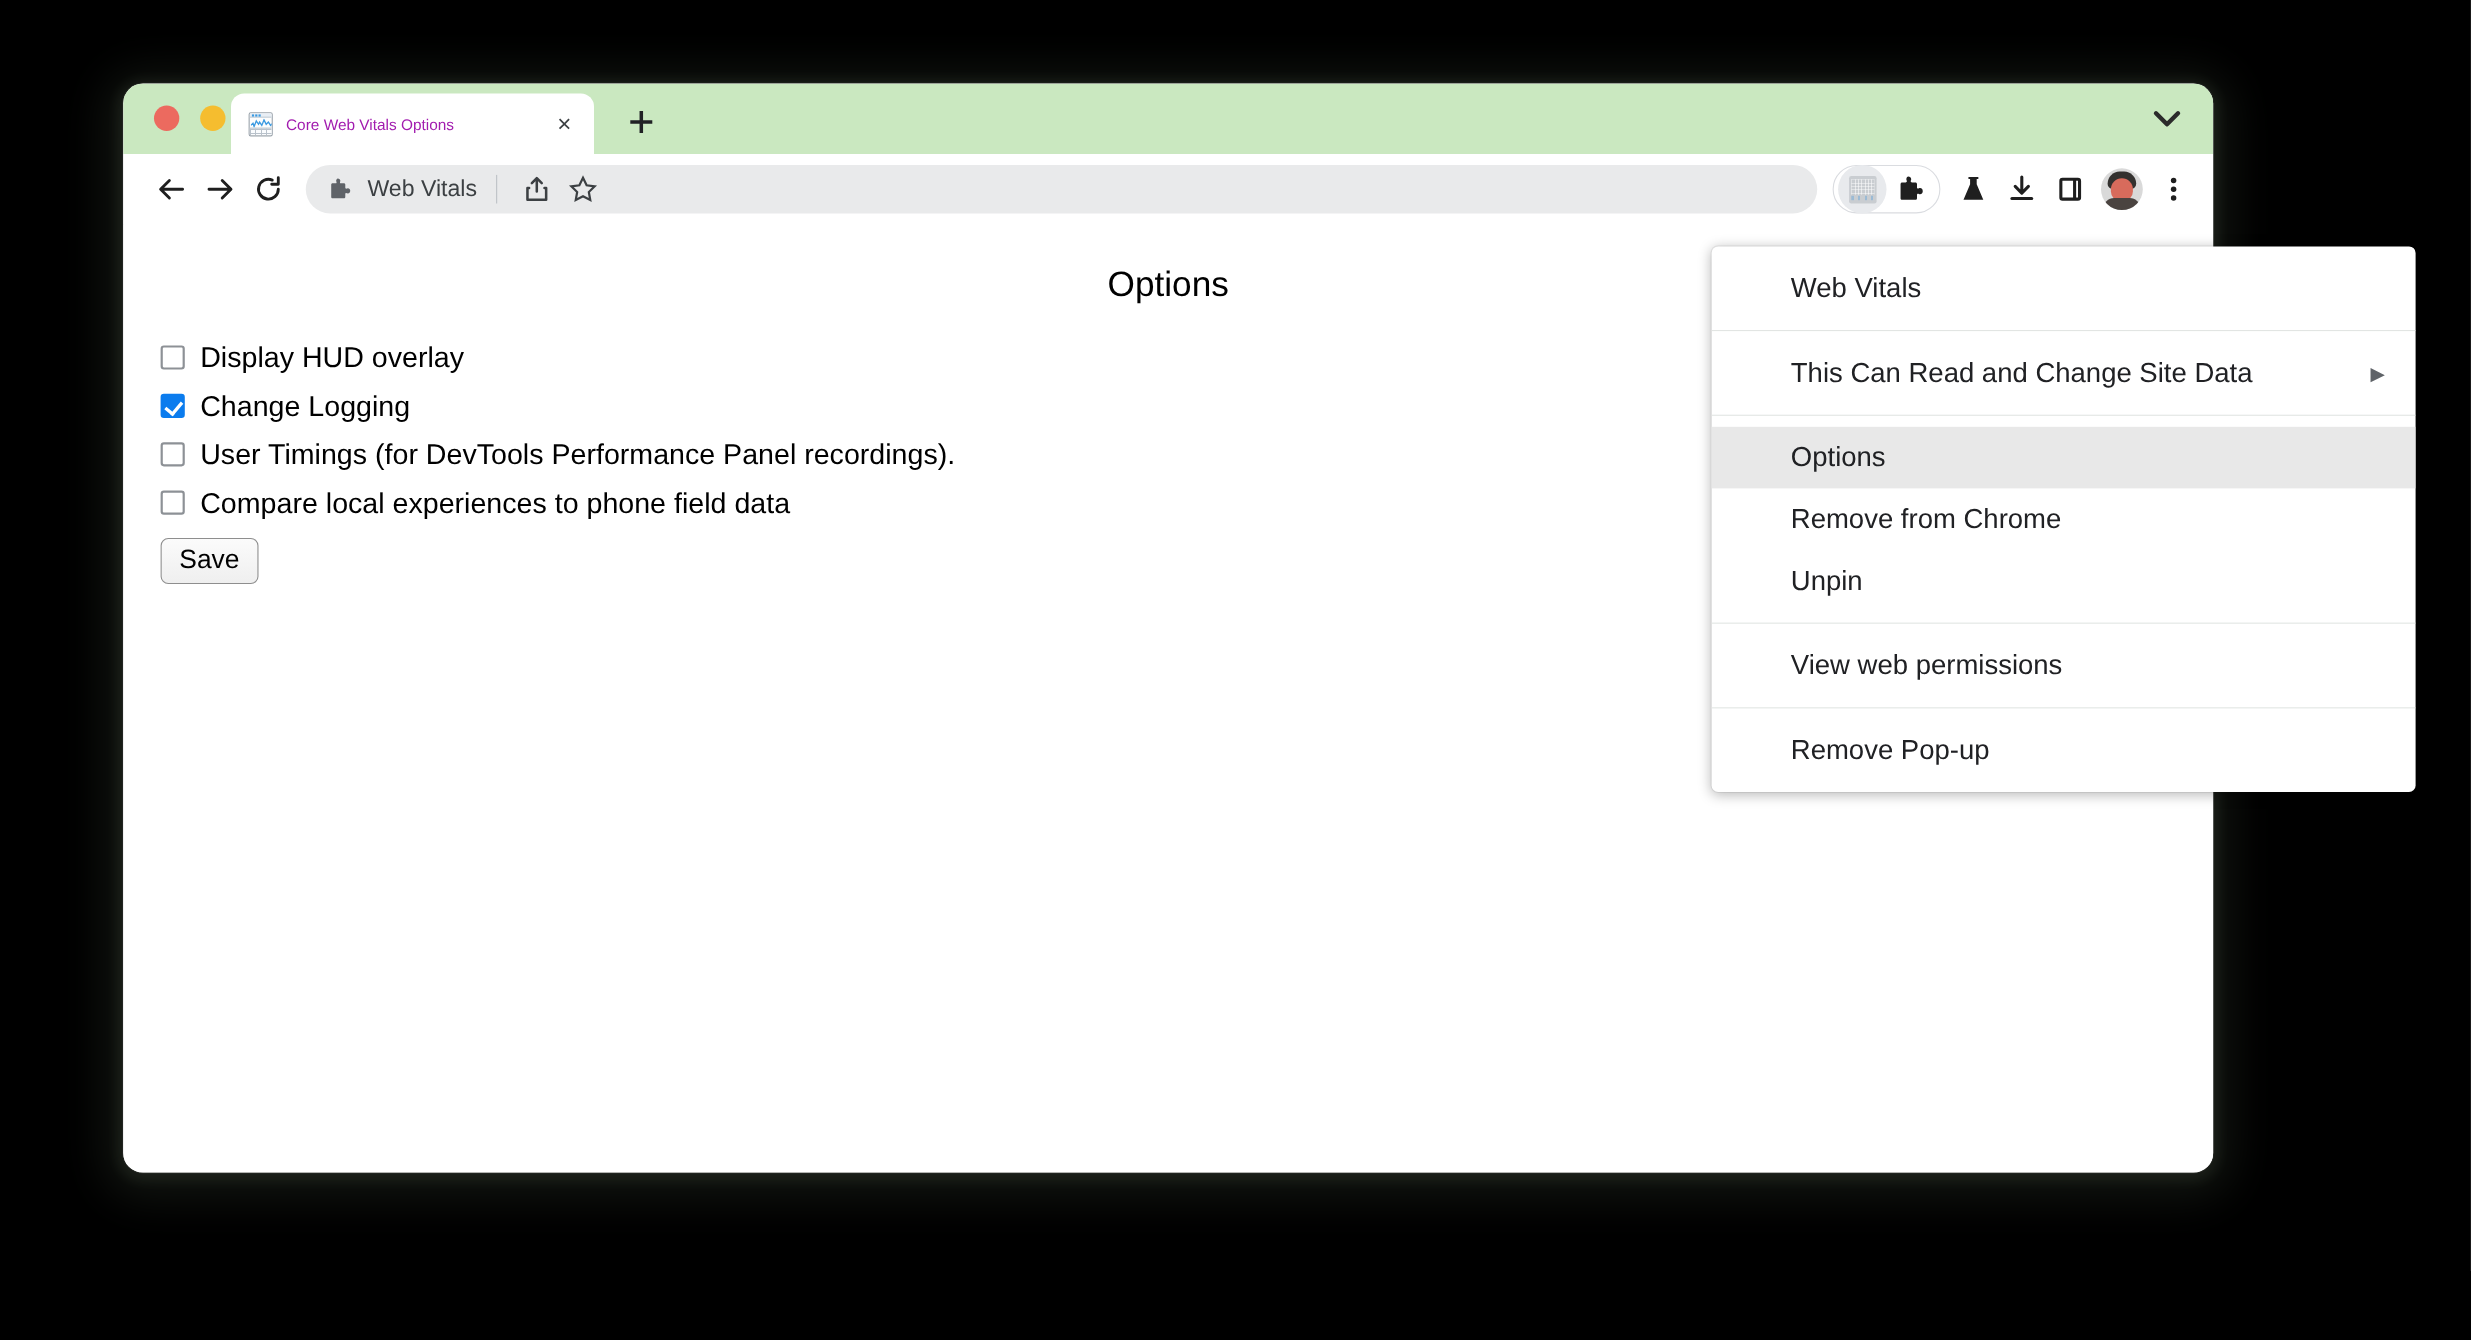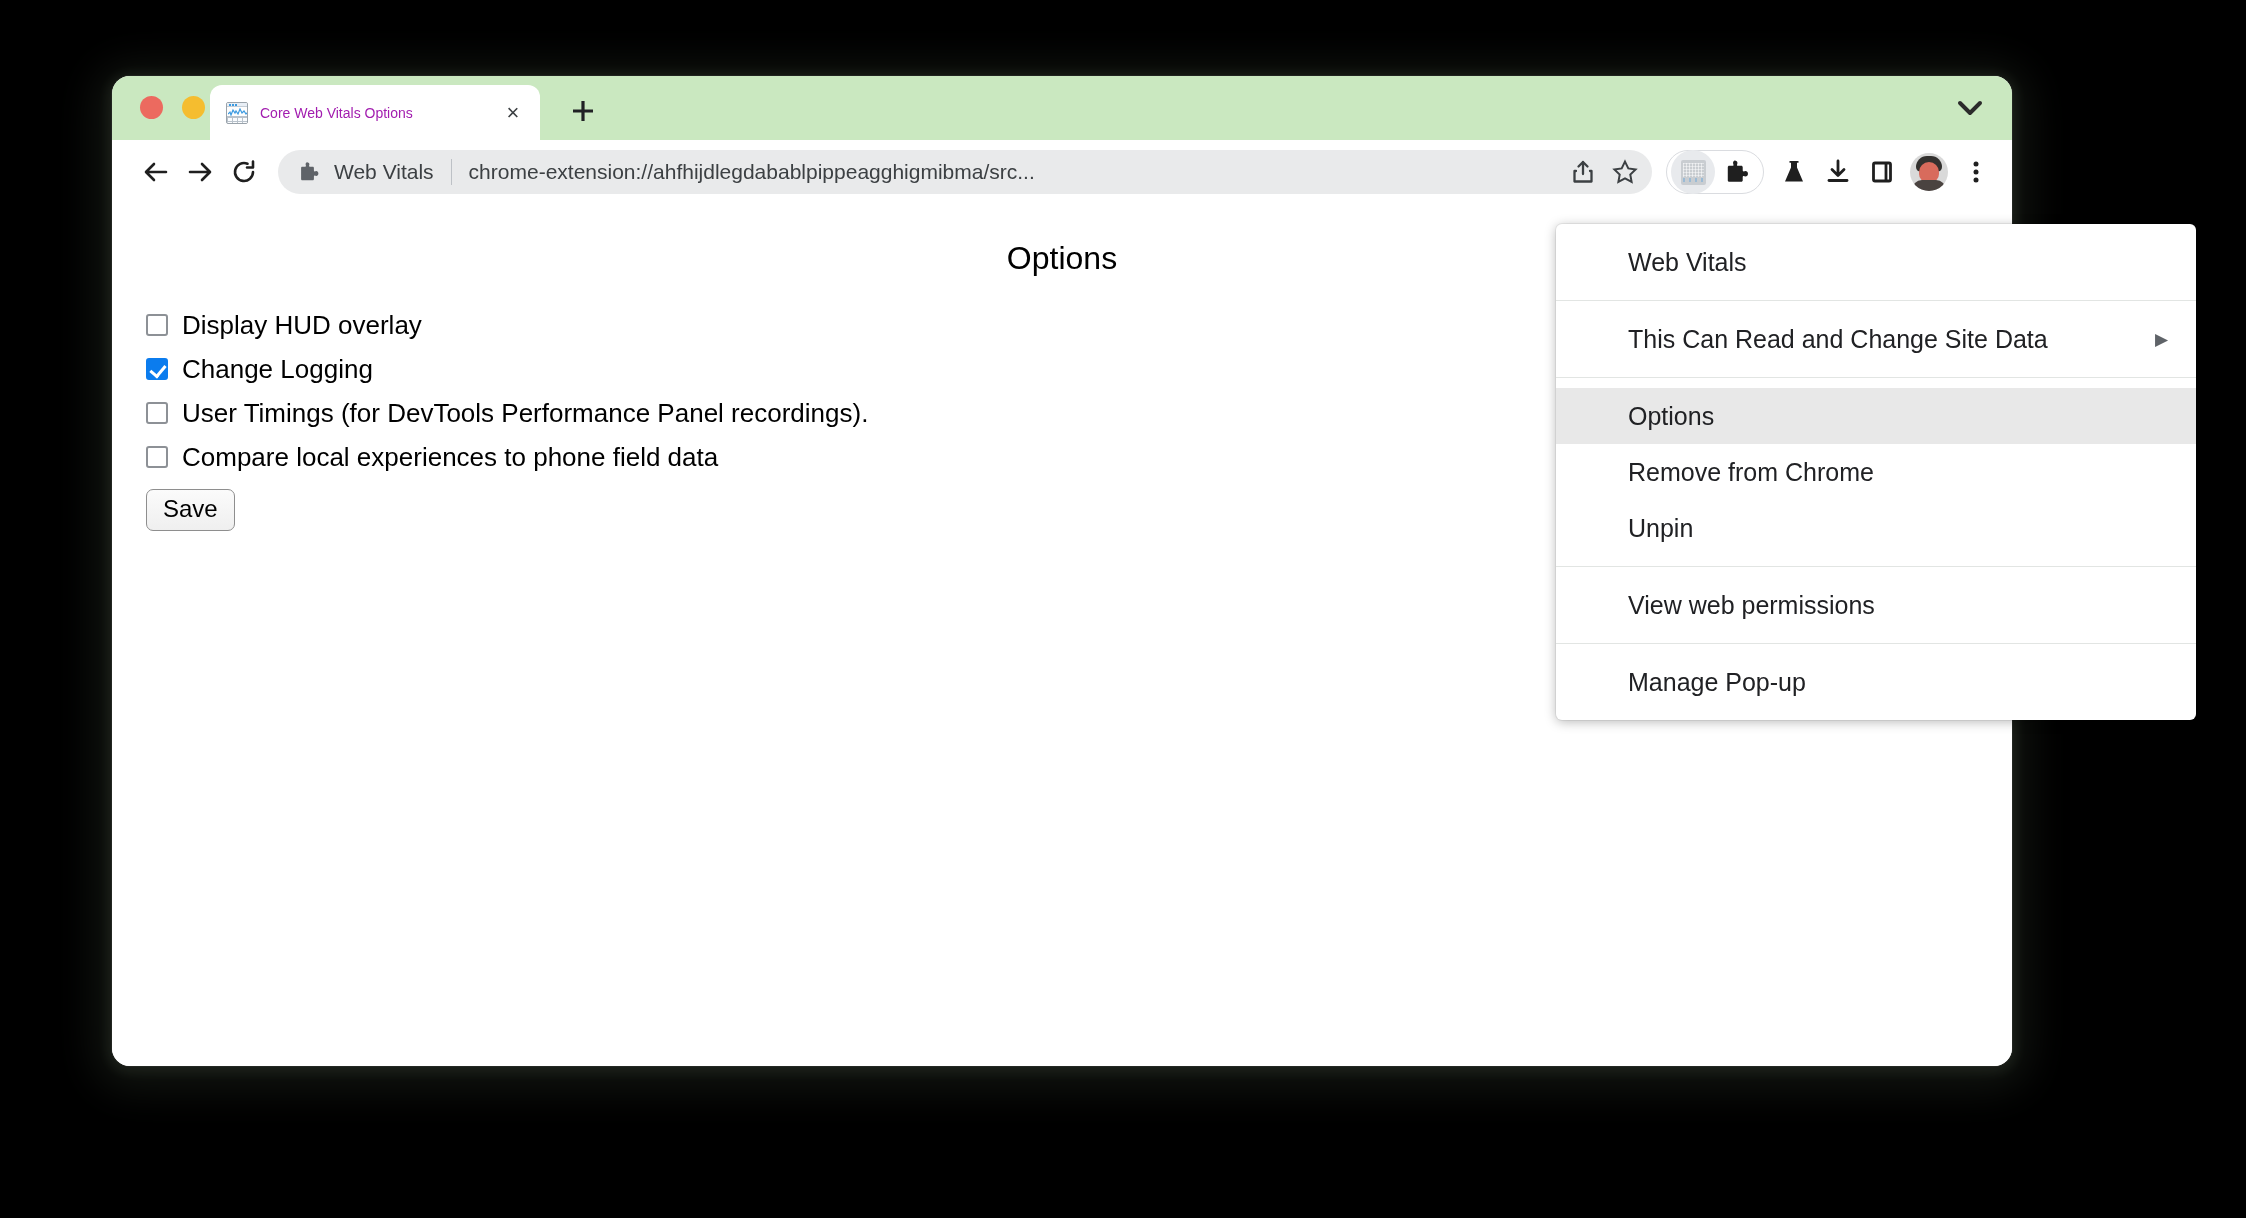--- a/index.html
+++ b/index.html
@@ -348,21 +348,20 @@
       </div>
 
       <div id="omnibox">
         <span id="omni-ext-icon">
           <svg width="24" height="24" viewBox="0 0 24 24">
             <path d="M10 2.2c1.5 0 2.4 1 2.4 2.1 0 .7-.4 1.1-.4 1.6 0 .5.4.8 1 .8h2.6c.8 0 1.3.5 1.3 1.3v2.5c0 .6.3 1 .8 1 .5 0 .9-.4 1.6-.4 1.1 0 2.1.9 2.1 2.4s-1 2.4-2.1 2.4c-.7 0-1.1-.4-1.6-.4-.5 0-.8.4-.8 1v2.5c0 .8-.5 1.3-1.3 1.3H5.4c-.8 0-1.3-.5-1.3-1.3V8c0-.8.5-1.3 1.3-1.3H8c.6 0 1-.3 1-.8 0-.5-.4-.9-.4-1.6 0-1.2.9-2.1 1.4-2.1z" fill="#5f6368"></path>
           </svg>
         </span>
         <span id="omni-chip">Web Vitals</span>
         <span id="omni-sep"></span>
-        <span id="omni-url" placeholder="Search Google or type a URL">chrome-extension://ahfhijdlegdabablpippeagghigmibma/src...</span>
         <span id="omni-actions">
           <span class="omni-act">
             <svg width="26" height="26" viewBox="0 0 26 26">
               <path d="M13 3 V15 M8.5 7.5 L13 3 L17.5 7.5" fill="none" stroke="#3c4043" stroke-width="2.3" stroke-linecap="round" stroke-linejoin="round"></path>
               <path d="M6 12 H4.5 V22.5 H21.5 V12 H20" fill="none" stroke="#3c4043" stroke-width="2.3" stroke-linecap="round" stroke-linejoin="round"></path>
             </svg>
           </span>
           <span class="omni-act">
             <svg width="28" height="28" viewBox="0 0 28 28">
               <path d="M14 3.6 L17.3 10.4 L24.6 11.4 L19.3 16.6 L20.6 23.9 L14 20.4 L7.4 23.9 L8.7 16.6 L3.4 11.4 L10.7 10.4 Z" fill="none" stroke="#3c4043" stroke-width="2"></path>
@@ -475,19 +474,19 @@
 
     <div class="mgroup">
       <div class="mi">
         <span class="mi-label">View web permissions</span>
       </div>
     </div>
     <div class="mdiv"></div>
 
     <div class="mgroup">
       <div class="mi">
-        <span class="mi-label">Manage Pop-up</span>
+        <span class="mi-label">Remove Pop-up</span>
       </div>
     </div>
 
   </div>
 
 </div>
 
 </body></html>

